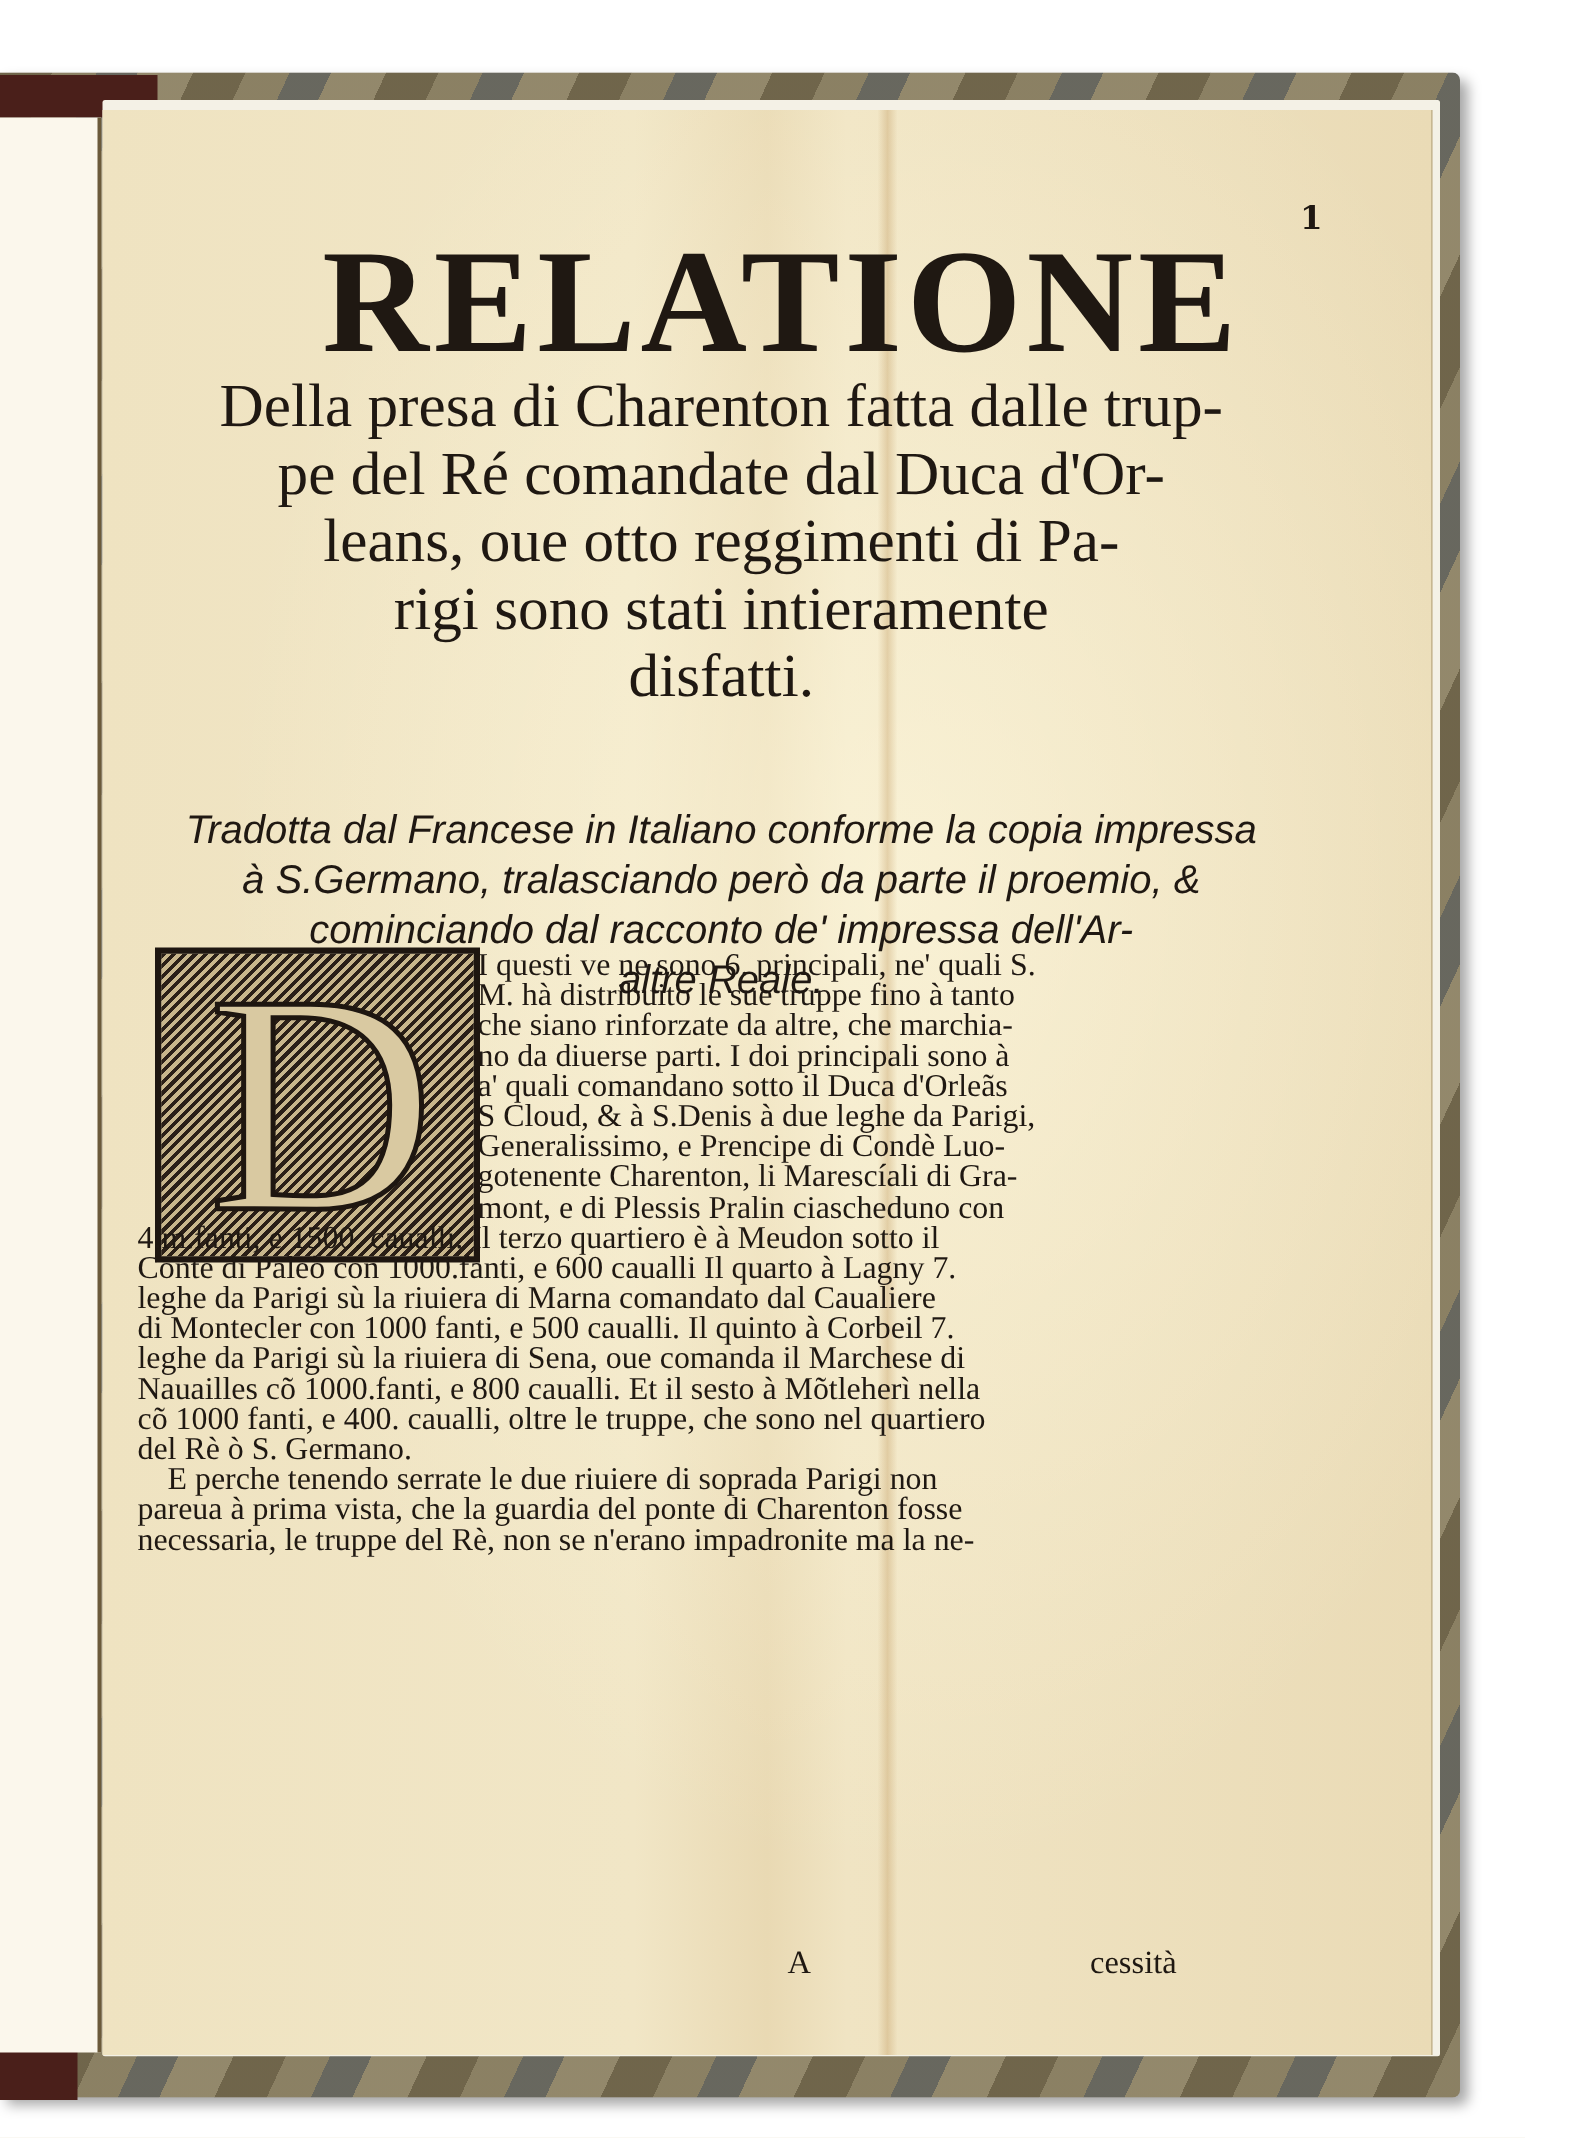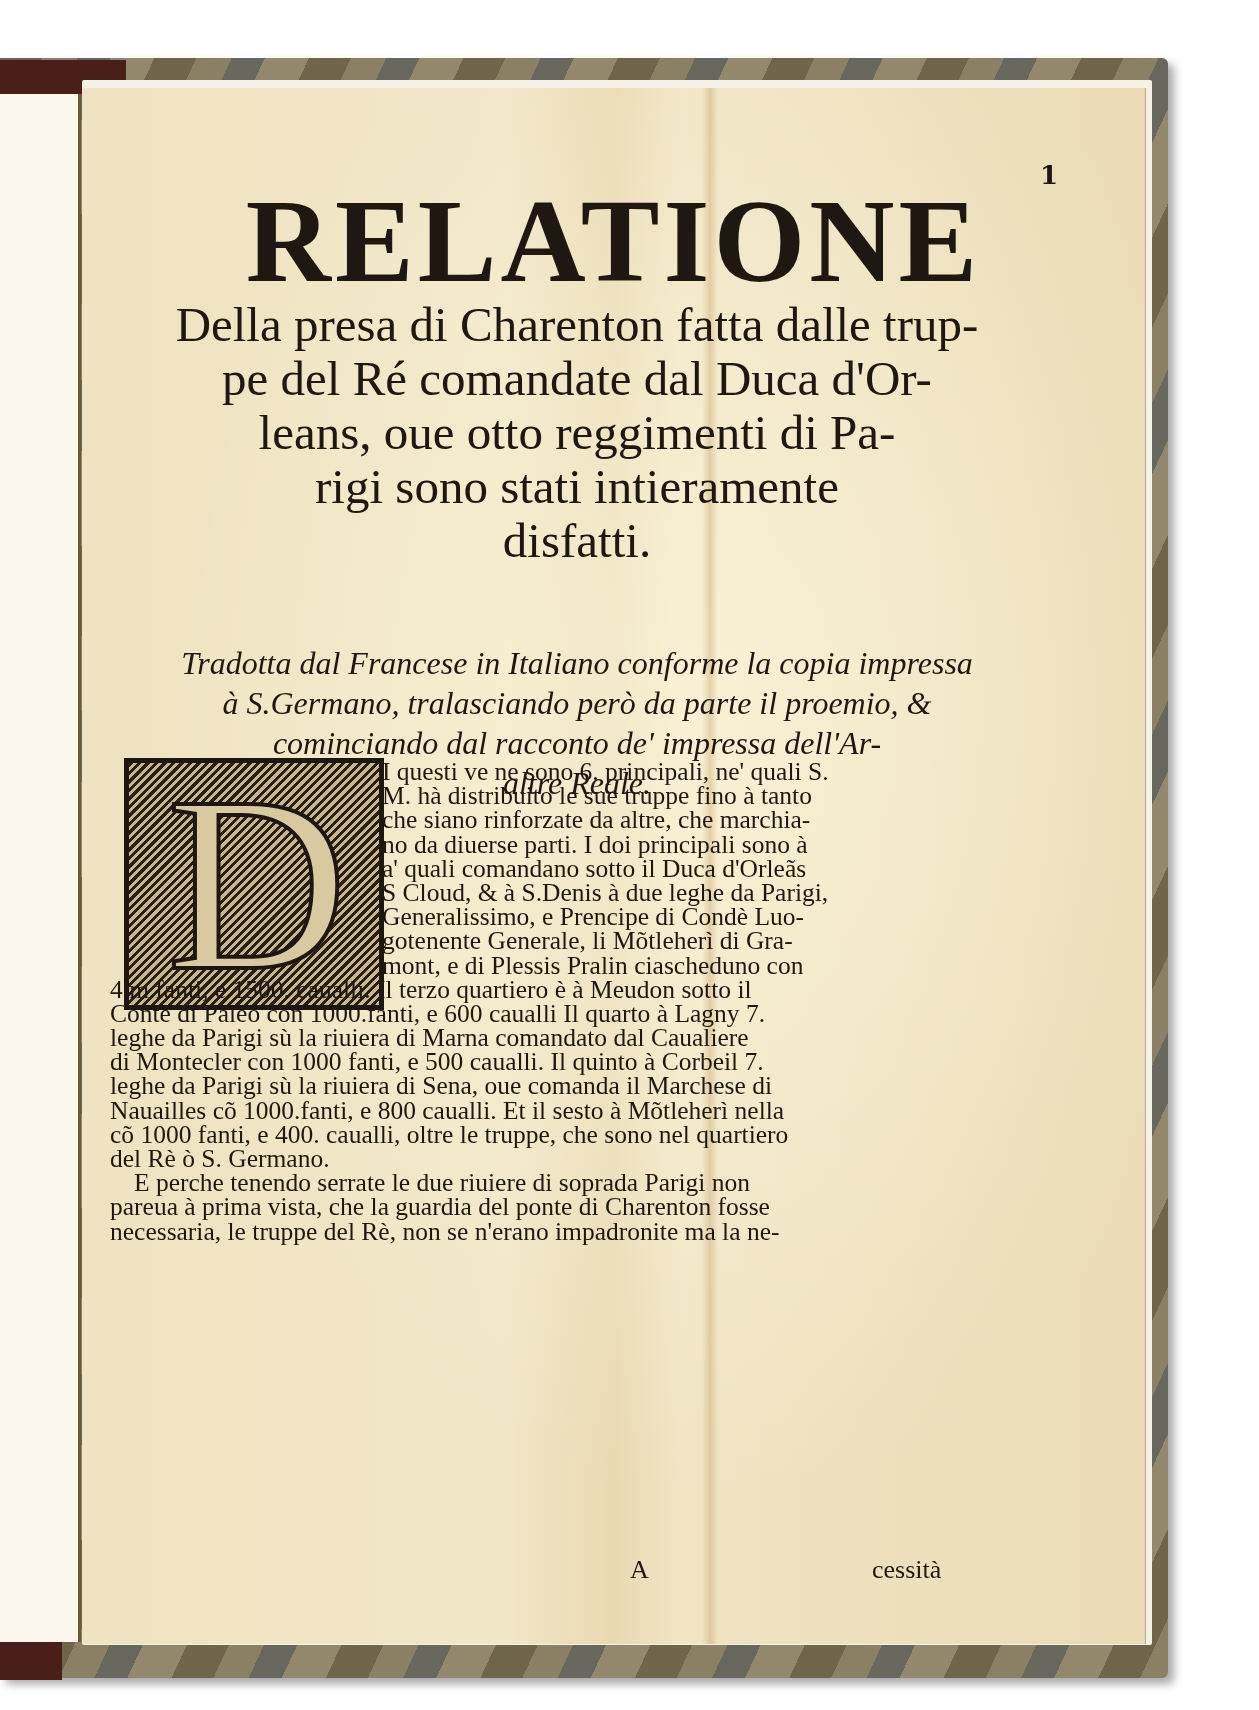--- a/index.html
+++ b/index.html
@@ -43,31 +43,31 @@
   }
   .fold {
     position:absolute; left:620px; top:0; width:16px; height:100%;
     background:linear-gradient(90deg, rgba(190,150,90,0), rgba(190,150,90,.35), rgba(190,150,90,0));
   }
   .ink { color:#1f1812; }
   .page-number {
     position:absolute; left:958px; top:72px; font-size:26px; font-weight:bold;
   }
   .title {
-    position:absolute; left:0; width:1063px; top:95px; text-align:center;
+    position:absolute; left:12px; width:1063px; top:95px; text-align:center;
     font-family:"Liberation Serif", serif; font-size:118px; letter-spacing:4px;
     font-weight:bold; line-height:1;
   }
   .subtitle {
     position:absolute; left:20px; width:950px; top:210px; text-align:center;
     font-family:"Liberation Serif", serif; font-size:49px; line-height:54px;
   }
   .translation {
     position:absolute; left:20px; width:950px; top:555px; text-align:center;
-    font-family:Liberation Serif, serif; font-style:italic; font-size:32px; line-height:40px;
+    font-family:Liberation Sans, sans-serif; font-style:italic; font-size:32px; line-height:40px;
   }
   .dropcap {
     position:absolute; left:42px; top:670px; width:260px; height:252px;
     background:
       repeating-linear-gradient(135deg, #2a1f17 0 3px, #c8b68c 3px 6px);
     border:5px solid #1e1610;
     box-sizing:border-box;
   }
   .dropcap-letter {
     position:absolute; left:18px; top:6px; width:220px; height:230px;
@@ -124,21 +124,21 @@
   </div>
 
   <div class="body-lines ink">
     <div class="line indented">I questi ve ne sono 6. principali, ne' quali S.</div>
     <div class="line indented">M. hà distribuito le sue truppe fino à tanto</div>
     <div class="line indented">che siano rinforzate da altre, che marchia-</div>
     <div class="line indented">no da diuerse parti. I doi principali sono à</div>
     <div class="line indented">a' quali comandano sotto il Duca d'Orleãs</div>
     <div class="line indented">S Cloud, &amp; à S.Denis à due leghe da Parigi,</div>
     <div class="line indented">Generalissimo, e Prencipe di Condè Luo-</div>
-    <div class="line indented">gotenente Generale, li Mõtleherì di Gra-</div>
+    <div class="line indented">gotenente Charenton, li Marescíali di Gra-</div>
     <div class="line indented">mont, e di Plessis Pralin ciascheduno con</div>
     <div class="line">4.m.fanti, e 1500. caualli. Il terzo quartiero è à Meudon sotto il</div>
     <div class="line">Conte di Paleò con 1000.fanti, e 600 caualli Il quarto à Lagny 7.</div>
     <div class="line">leghe da Parigi sù la riuiera di Marna comandato dal Caualiere</div>
     <div class="line">di Montecler con 1000 fanti, e 500 caualli. Il quinto à Corbeil 7.</div>
     <div class="line">leghe da Parigi sù la riuiera di Sena, oue comanda il Marchese di</div>
     <div class="line">Nauailles cõ 1000.fanti, e 800 caualli. Et il sesto à Mõtleherì nella</div>
     <div class="line">cõ 1000 fanti, e 400. caualli, oltre le truppe, che sono nel quartiero</div>
     <div class="line">del Rè ò S. Germano.</div>
     <div class="line para">E perche tenendo serrate le due riuiere di soprada Parigi non</div>

